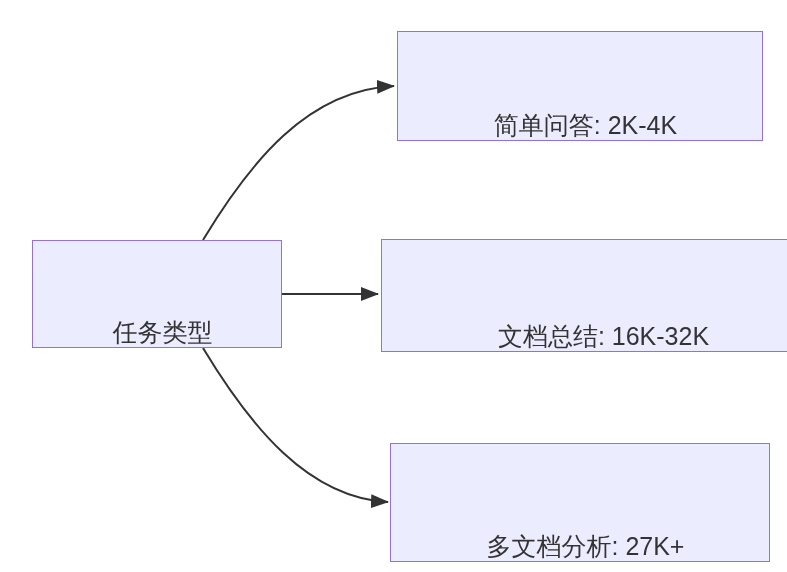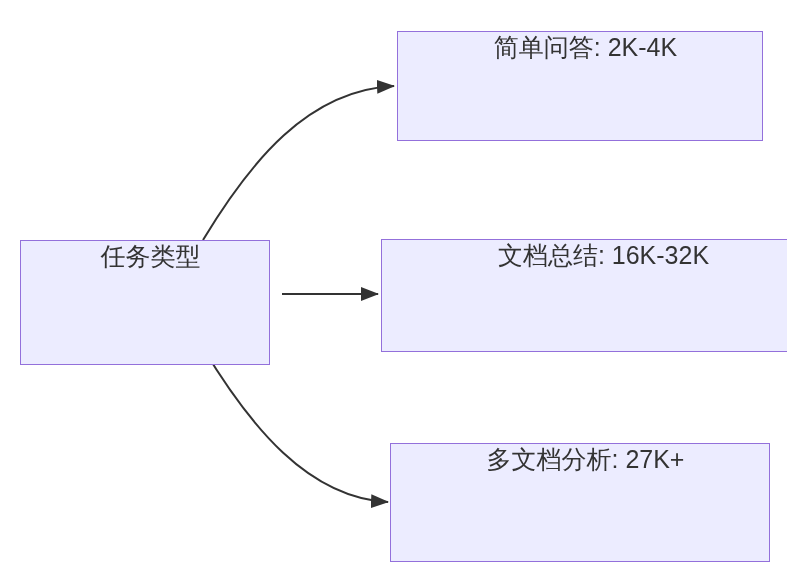--- a/index.html
+++ b/index.html
@@ -26,32 +26,32 @@
     fill: none;
     stroke: #333333;
     stroke-width: 2px;
   }
   .node {
     position: absolute;
     box-sizing: border-box;
     background: #ECECFF;
     border: 1.5px solid #9370DB;
     display: flex;
-    align-items: flex-start;
+    align-items: flex-end;
     justify-content: center;
     padding-left: 11px;
   }
   .node-label {
     color: #333333;
     font-size: 25px;
     line-height: 1.2;
     white-space: nowrap;
     text-align: center;
   }
-  .node-root   { left: 20px;  top: 240px; width: 250px; height: 125px; }
+  .node-root   { left: 32px;  top: 240px; width: 250px; height: 108px; }
   .node-top    { left: 397px; top: 31px;  width: 366px; height: 110px; }
   .node-mid    { left: 381px; top: 239px; width: 434px; height: 113px; }
   .node-bottom { left: 390px; top: 443px; width: 380px; height: 119px; }
 </style>
 </head>
 <body>
 
 <div class="canvas">
 
   <svg class="edges-layer" width="787" height="572" viewBox="0 0 787 572">

